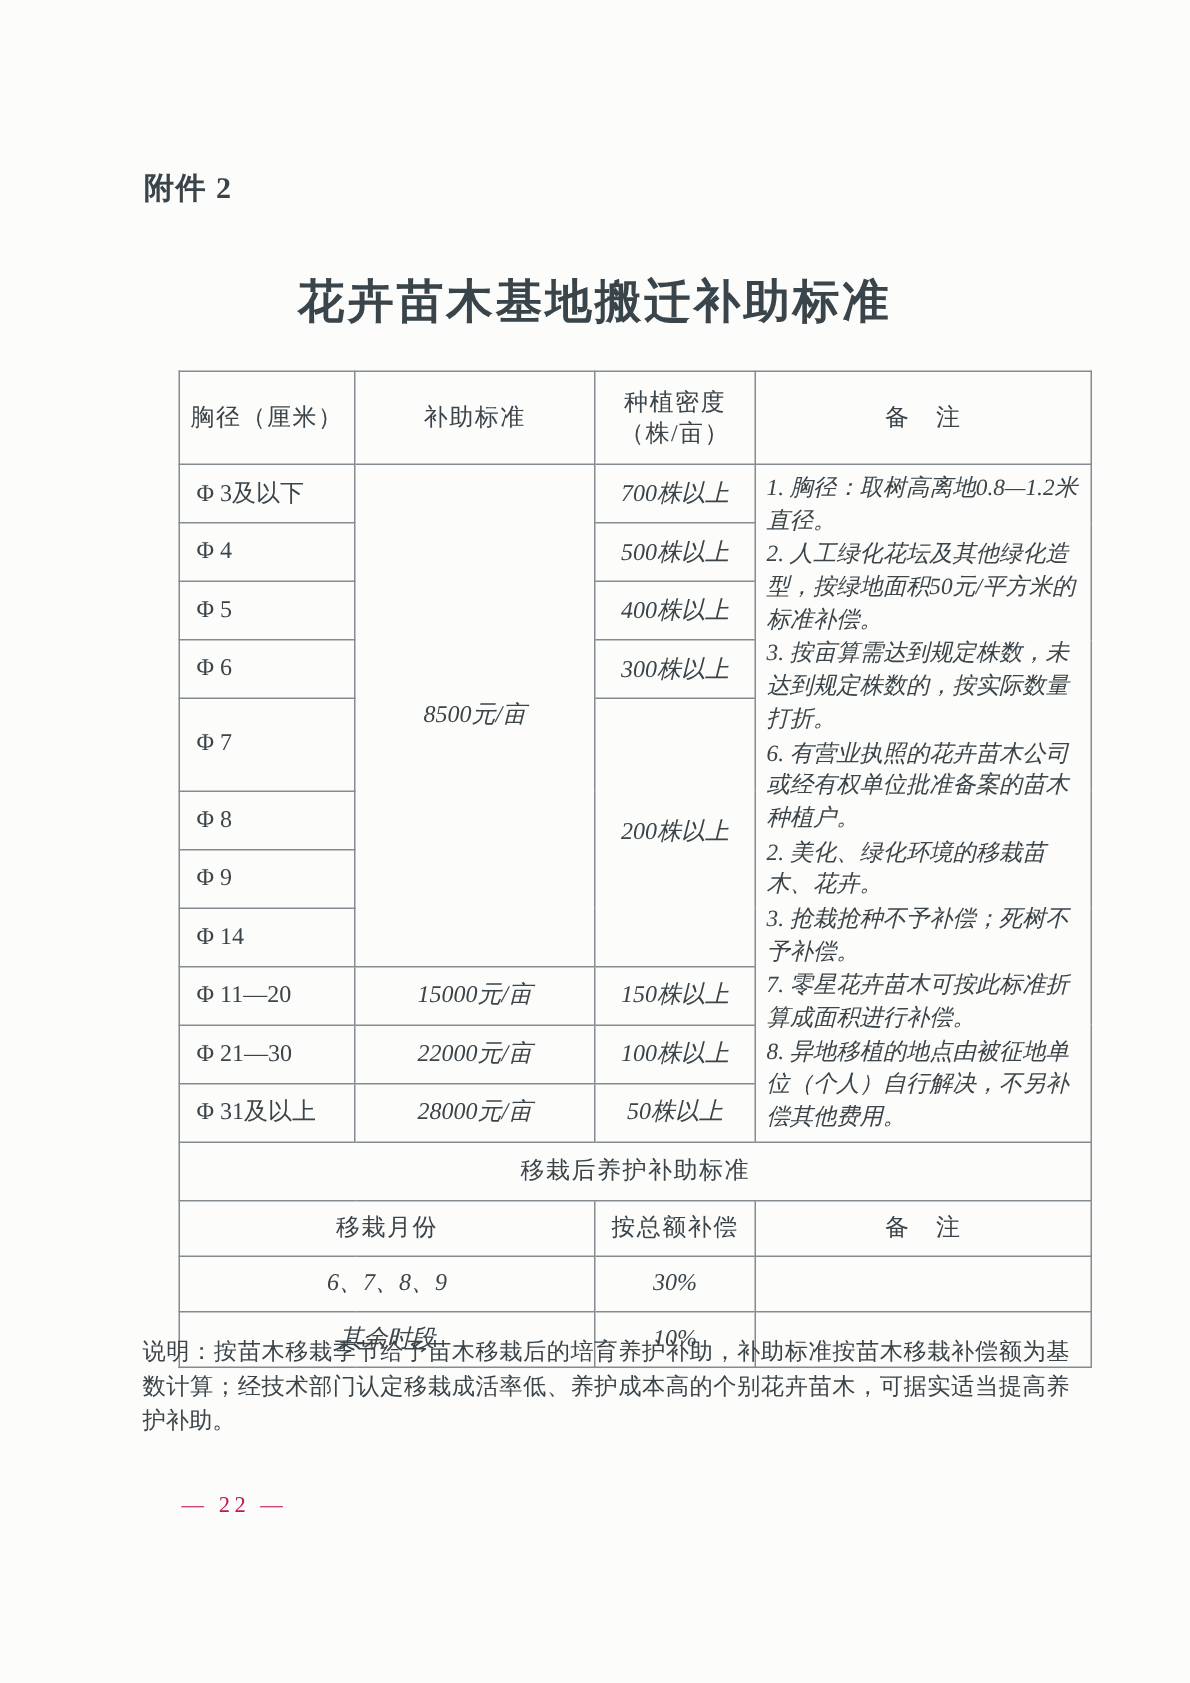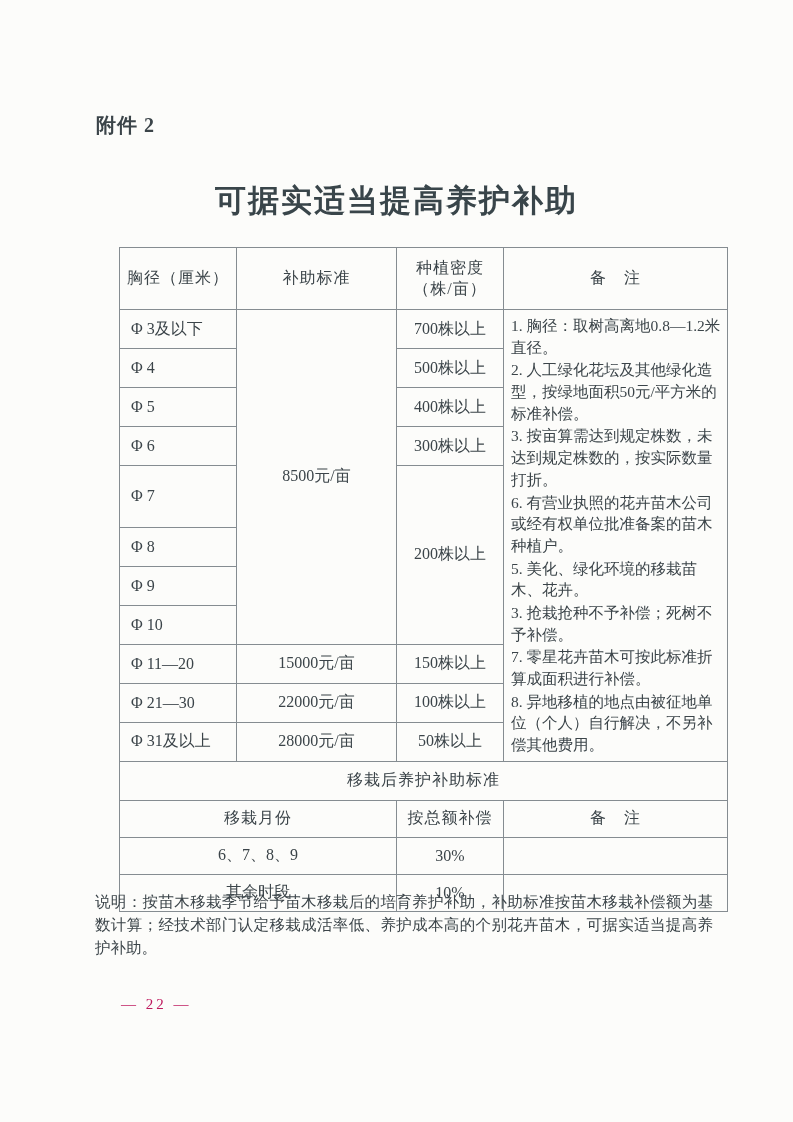--- a/index.html
+++ b/index.html
@@ -49,37 +49,37 @@
   td {
     border: 1px solid #858c91;
     font-size: 16px;
     color: #3b4449;
     padding: 0;
     overflow: hidden;
   }
   tr.header-row { height: 62px; }
   tr.r { height: 39px; }
   tr.care-r { height: 37px; }
-  .center { text-align: center; }
+  .center { text-align: center; font-style: italic; }
   .dbh {
     text-align: left;
     padding-left: 11px;
   }
   .hdr {
     text-align: center;
     letter-spacing: 1px;
   }
   .notes-cell {
     vertical-align: top;
     text-align: left;
     padding: 5px 4px 4px 7px;
     font-size: 15.5px;
     line-height: 1.40;
   }
-  .note-item { margin: 0 0 1px 0; }
+  .note-item { margin: 0 0 1px 0; font-style: italic; }
   .care-title-cell {
     text-align: center;
     letter-spacing: 1px;
   }
   .explanation {
     position: absolute;
     left: 95px;
     top: 891px;
     width: 618px;
     margin: 0;
@@ -96,21 +96,21 @@
     color: #be185d;
   }
 </style>
 </head>
 <body>
 
 <div>
 
   <div class="attachment">附件 2</div>
 
-  <h1 class="doc-title">可据实适当提高养护补助</h1>
+  <h1 class="doc-title">花卉苗木基地搬迁补助标准</h1>
 
   <div class="table-wrap">
     <table>
       <colgroup>
         <col style="width:117px">
         <col style="width:160px">
         <col style="width:107px">
         <col style="width:224px">
       </colgroup>
       <tbody>
@@ -126,21 +126,21 @@
 
         <tr class="r">
           <td class="dbh">Φ 3及以下</td>
           <td class="center" rowspan="8">8500元/亩</td>
           <td class="center">700株以上</td>
           <td class="notes-cell" rowspan="11">
             <div class="note-item">1. 胸径：取树高离地0.8—1.2米直径。</div>
             <div class="note-item">2. 人工绿化花坛及其他绿化造型，按绿地面积50元/平方米的标准补偿。</div>
             <div class="note-item">3. 按亩算需达到规定株数，未达到规定株数的，按实际数量打折。</div>
             <div class="note-item">6. 有营业执照的花卉苗木公司或经有权单位批准备案的苗木种植户。</div>
-            <div class="note-item">5. 美化、绿化环境的移栽苗木、花卉。</div>
+            <div class="note-item">2. 美化、绿化环境的移栽苗木、花卉。</div>
             <div class="note-item">3. 抢栽抢种不予补偿；死树不予补偿。</div>
             <div class="note-item">7. 零星花卉苗木可按此标准折算成面积进行补偿。</div>
             <div class="note-item">8. 异地移植的地点由被征地单位（个人）自行解决，不另补偿其他费用。</div>
           </td>
         </tr>
 
         <tr class="r">
           <td class="dbh">Φ 4</td>
           <td class="center">500株以上</td>
         </tr>
@@ -156,21 +156,21 @@
           <td class="dbh">Φ 7</td>
           <td class="center" rowspan="4">200株以上</td>
         </tr>
         <tr class="r">
           <td class="dbh">Φ 8</td>
         </tr>
         <tr class="r">
           <td class="dbh">Φ 9</td>
         </tr>
         <tr class="r">
-          <td class="dbh">Φ 10</td>
+          <td class="dbh">Φ 14</td>
         </tr>
 
         <tr class="r">
           <td class="dbh">Φ 11—20</td>
           <td class="center">15000元/亩</td>
           <td class="center">150株以上</td>
         </tr>
         <tr class="r">
           <td class="dbh">Φ 21—30</td>
           <td class="center">22000元/亩</td>

